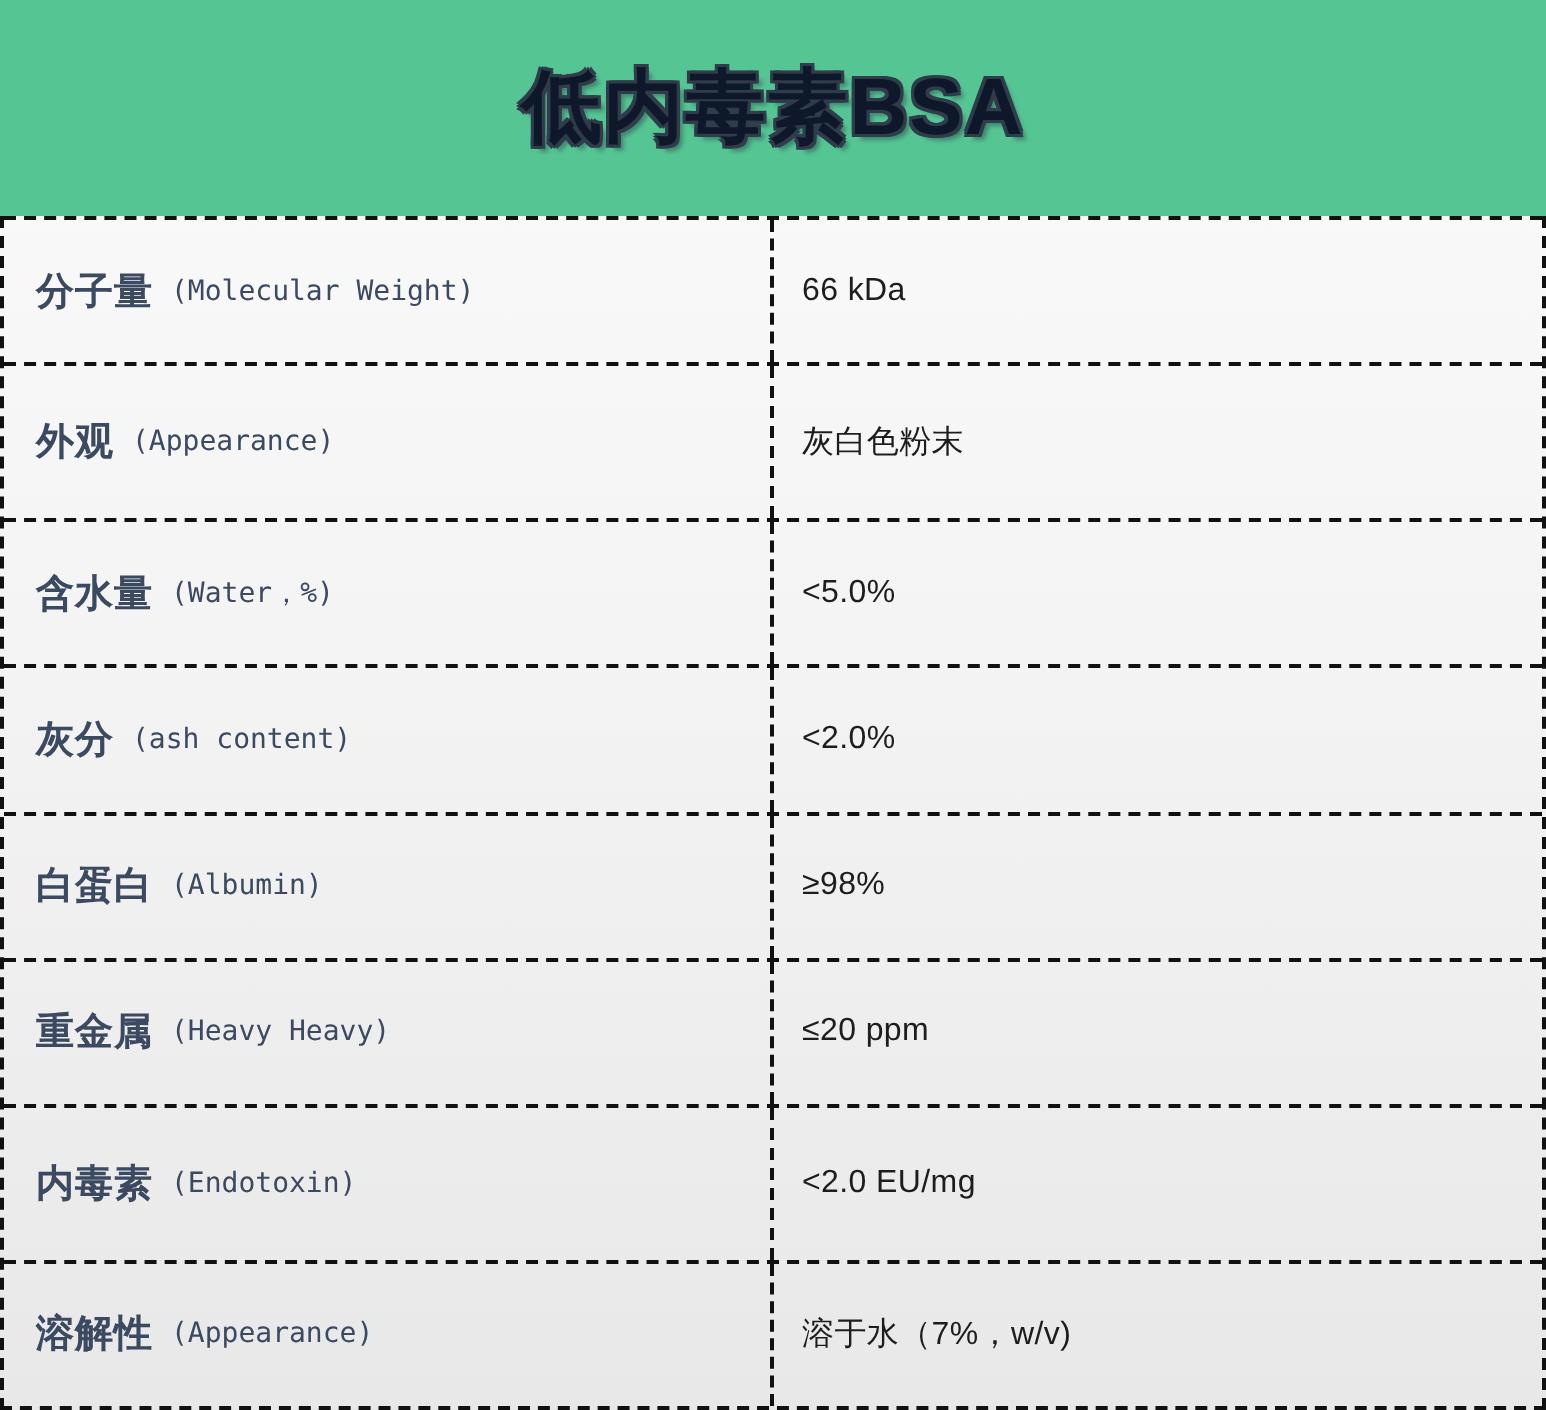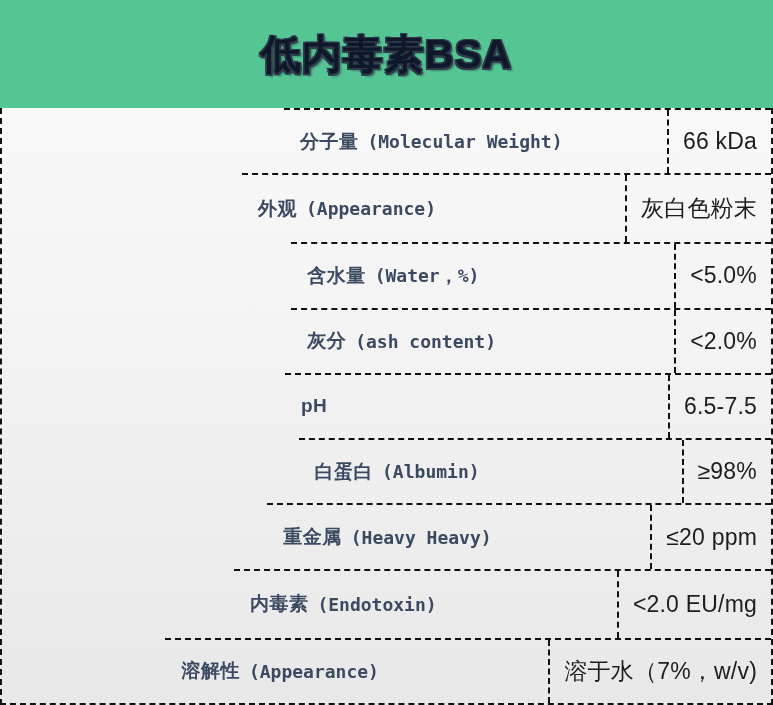--- a/index.html
+++ b/index.html
@@ -55,21 +55,20 @@
     position: absolute;
     left: 0;
     top: 108px;
     width: 773px;
     height: 597px;
     box-sizing: border-box;
     border: 2px dashed #111111;
     border-top: none;
     display: flex;
     flex-direction: column;
-    align-items: flex-end;
   }
 
   .spec-row {
     display: flex;
     flex: 1 1 0;
     border-top: 2px dashed #111111;
     box-sizing: border-box;
     min-height: 0;
   }
   .spec-row.tall {
@@ -97,33 +96,33 @@
 
   .label-cn {
     font-size: 19px;
     font-weight: bold;
     color: #3c4a61;
     letter-spacing: 0.5px;
     white-space: nowrap;
   }
   .label-en {
     font-family: "DejaVu Sans Mono", "Liberation Mono", monospace;
-    font-size: 18px;
-    font-weight: bold;
+    font-size: 14px;
+    font-weight: normal;
     color: #3c4a61;
     margin-left: 9px;
     letter-spacing: 0px;
     white-space: nowrap;
   }
   .label-en:empty {
     display: none;
   }
 
   .value-text {
-    font-size: 23px;
+    font-size: 16px;
     color: #1d1d1d;
     letter-spacing: 0.2px;
     white-space: nowrap;
   }
 </style>
 </head>
 <body>
 
 <div class="spec-card">
 
@@ -166,29 +165,20 @@
     <div class="spec-row">
       <div class="cell-label">
         <span class="label-cn">灰分</span>
         <span class="label-en">(ash content)</span>
       </div>
       <div class="cell-value">
         <span class="value-text">&lt;2.0%</span>
       </div>
     </div>
 
-    <div class="spec-row">
-      <div class="cell-label">
-        <span class="label-cn">pH</span>
-
-      </div>
-      <div class="cell-value">
-        <span class="value-text">6.5-7.5</span>
-      </div>
-    </div>
 
     <div class="spec-row">
       <div class="cell-label">
         <span class="label-cn">白蛋白</span>
         <span class="label-en">(Albumin)</span>
       </div>
       <div class="cell-value">
         <span class="value-text">≥98%</span>
       </div>
     </div>

